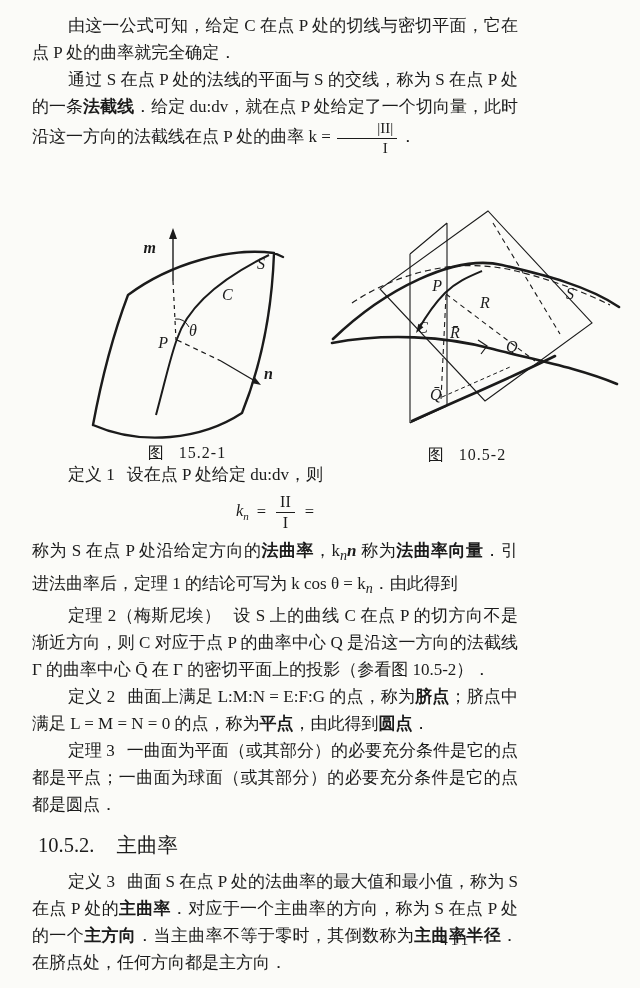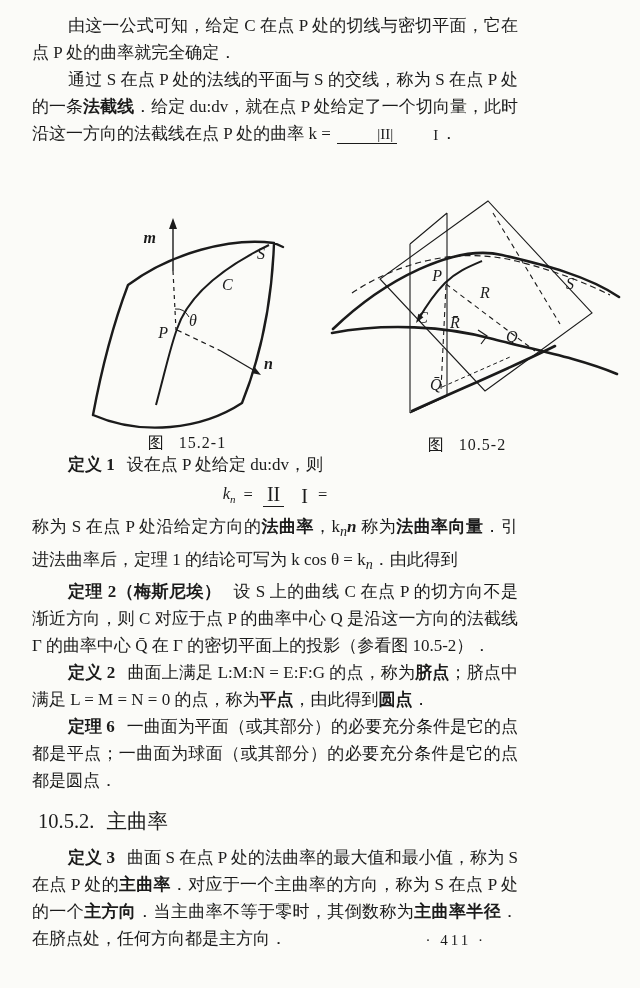--- a/index.html
+++ b/index.html
@@ -6,43 +6,43 @@
   body{
     width:640px;height:988px;overflow:hidden;
     background:#fbfbf8;color:#1b1b1b;
     font-family:"Liberation Serif","DejaVu Serif",serif;
     font-size:17px;line-height:27px;
   }
   .page{box-sizing:border-box;width:544px;height:988px;padding:12px 26px 0 32px;position:relative;}
   p.para{margin:0;text-align:justify;text-indent:36px;}
   p.noindent{text-indent:0;}
   .term{font-weight:bold;}
-  .term-label{font-weight:bold;margin-right:12px;}
+  .term-label{font-weight:normal;margin-right:12px;}
   .it{font-style:italic;}
   
-  .frac{display:inline-flex;flex-direction:row;align-items:center;vertical-align:middle;
+  .frac{display:inline-flex;flex-direction:column;align-items:center;vertical-align:middle;
         line-height:1.12;font-size:15px;padding:0 2px;}
   .frac .num{border-bottom:1.3px solid #1b1b1b;padding:0 4px 1px;}
   .frac .den{padding-top:1px;}
   
   .formula{display:flex;justify-content:center;align-items:center;gap:8px;
            margin:5px 0 6px 0;font-size:16.5px;line-height:1.2;}
-  .formula .frac{font-size:20px;gap:17px;}
+  .formula .frac{font-size:16px;}
   .formula sub{font-size:11px;}
   
   .figures{position:relative;height:300px;margin-top:4px;}
   .figures svg{position:absolute;}
   .fig-cap{position:absolute;display:flex;gap:14px;justify-content:center;
            font-size:16px;letter-spacing:1px;}
   svg text{font-family:"Liberation Serif","DejaVu Serif",serif;font-size:16px;
            font-style:italic;fill:#1b1b1b;}
   svg text.vec{font-weight:bold;}
   svg path,svg line{stroke:#1b1b1b;fill:none;}
   .section-head{margin:12px 0 8px 6px;font-size:20.5px;line-height:30px;
-                display:flex;gap:12px;align-items:baseline;}
+                display:flex;gap:22px;align-items:baseline;}
   .page-number{position:absolute;right:58px;bottom:34px;font-size:15px;letter-spacing:3px;}
   sub{font-style:italic;}
 </style>
 </head>
 <body>
 
 <div class="page">
 
   <p class="para"><span>由这一公式可知，给定 C 在点 P 处的切线与密切平面，它在点 P 处的曲率就完全确定．</span></p>
 
@@ -116,21 +116,21 @@
       </span>
     <span>=</span>
   </div>
 
   <p class="para noindent"><span>称为 S 在点 P 处沿给定方向的</span><span class="term">法曲率</span><span>，k</span><sub>n</sub><span class="term it">n</span><span> 称为</span><span class="term">法曲率向量</span><span>．引进法曲率后，定理 1 的结论可写为 k cos θ = k</span><sub>n</sub><span>．由此得到</span></p>
 
   <p class="para"><span class="term-label">定理 2（梅斯尼埃）</span><span>设 S 上的曲线 C 在点 P 的切方向不是渐近方向，则 C 对应于点 P 的曲率中心 Q 是沿这一方向的法截线 Γ 的曲率中心 Q̄ 在 Γ 的密切平面上的投影（参看图 10.5-2）．</span></p>
 
   <p class="para"><span class="term-label">定义 2</span><span>曲面上满足 L:M:N = E:F:G 的点，称为</span><span class="term">脐点</span><span>；脐点中满足 L = M = N = 0 的点，称为</span><span class="term">平点</span><span>，由此得到</span><span class="term">圆点</span><span>．</span></p>
 
-  <p class="para"><span class="term-label">定理 6</span><span>一曲面为平面（或其部分）的必要充分条件是它的点都是平点；一曲面为球面（或其部分）的必要充分条件是它的点都是圆点．</span></p>
+  <p class="para"><span class="term-label">定理 3</span><span>一曲面为平面（或其部分）的必要充分条件是它的点都是平点；一曲面为球面（或其部分）的必要充分条件是它的点都是圆点．</span></p>
 
   <div class="section-head">
     <span>10.5.2.</span>
     <span>主曲率</span>
   </div>
 
   <p class="para"><span class="term-label">定义 3</span><span>曲面 S 在点 P 处的法曲率的最大值和最小值，称为 S 在点 P 处的</span><span class="term">主曲率</span><span>．对应于一个主曲率的方向，称为 S 在点 P 处的一个</span><span class="term">主方向</span><span>．当主曲率不等于零时，其倒数称为</span><span class="term">主曲率半径</span><span>．在脐点处，任何方向都是主方向．</span></p>
 
 
   <div class="page-number">· 411 ·</div>

